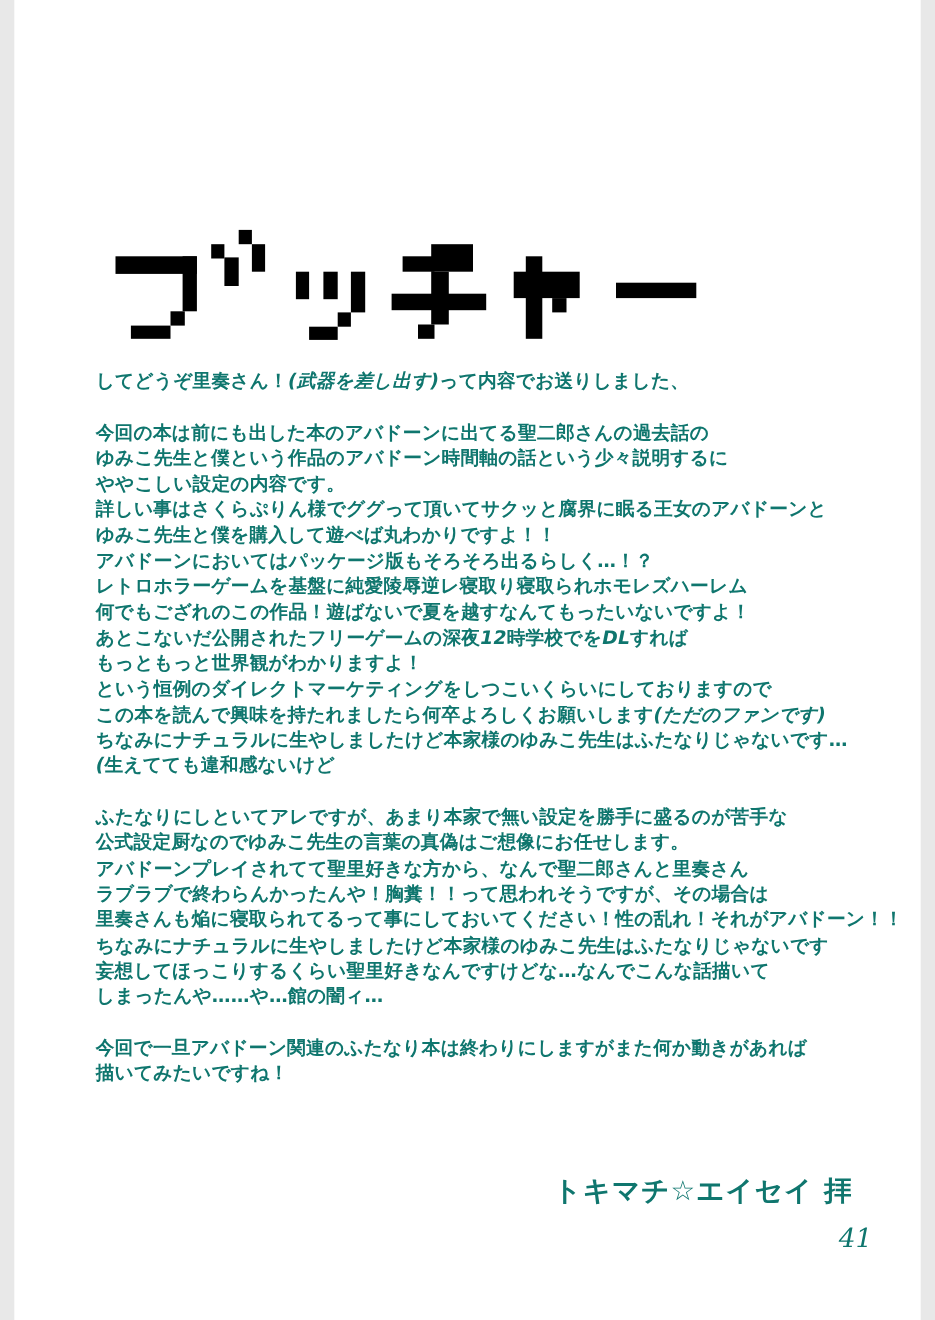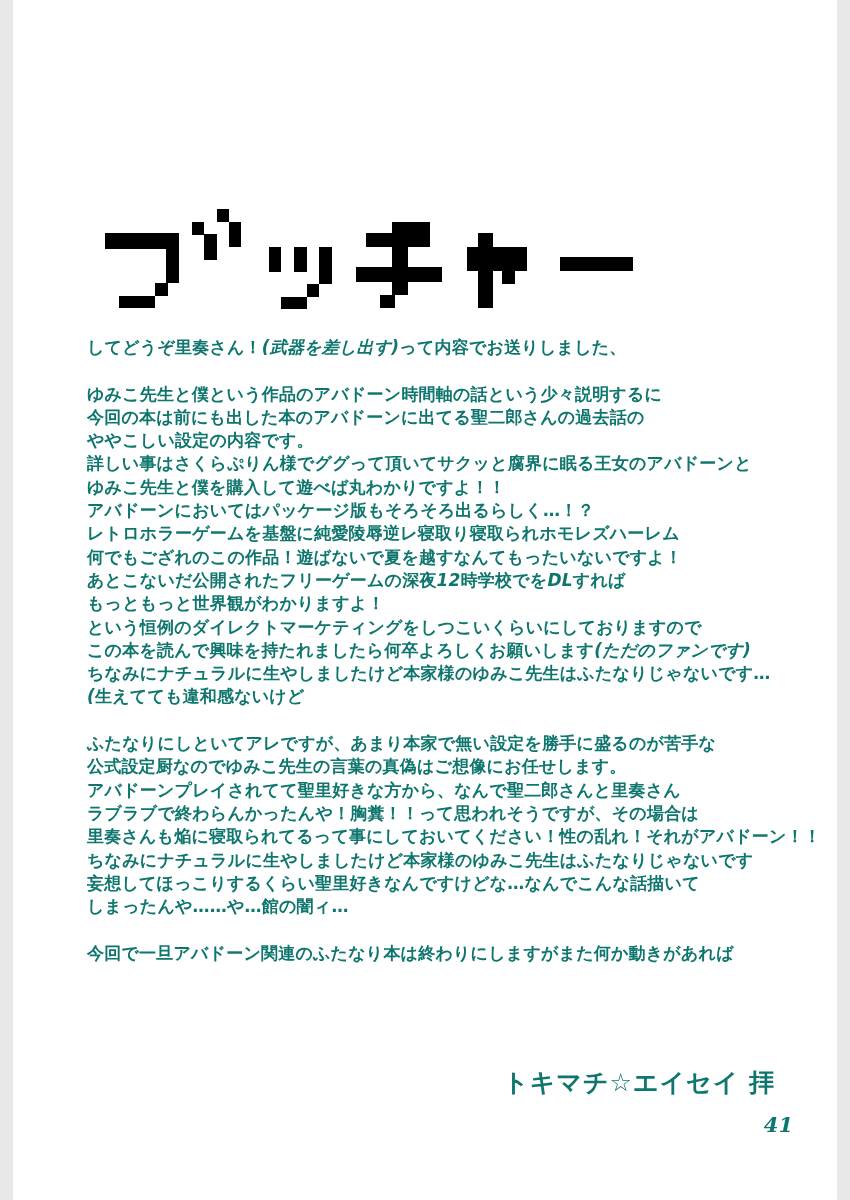--- a/index.html
+++ b/index.html
@@ -41,22 +41,22 @@
     font-size: 25px;
     font-weight: 700;
     letter-spacing: 1px;
   }
   .page-number {
     position: absolute;
     top: 1112px;
     right: 44px;
     font-family: "DejaVu Serif", serif;
     font-style: italic;
-    font-weight: 700;
-    font-size: 21px;
+    font-weight: 400;
+    font-size: 24px;
   }
 </style>
 </head>
 <body>
 
 <div class="page">
 
   <svg class="title-art" viewBox="0 0 545 110" role="img" aria-label="ブッチャー">
 
     <rect x="7" y="28" width="74" height="16"></rect>
@@ -85,22 +85,22 @@
     <rect x="404" y="66" width="13" height="13"></rect>
 
     <rect x="462" y="52" width="73" height="14"></rect>
   </svg>
 
   <div class="body-text">
       <div class="paragraph">
         <div class="line"><span>してどうぞ里奏さん！</span><span class="italic">(武器を差し出す)</span><span>って内容でお送りしました、</span></div>
       </div>
       <div class="paragraph">
+        <div class="line">今回の本は前にも出した本のアバドーンに出てる聖二郎さんの過去話の</div>
         <div class="line">ゆみこ先生と僕という作品のアバドーン時間軸の話という少々説明するに</div>
-        <div class="line">今回の本は前にも出した本のアバドーンに出てる聖二郎さんの過去話の</div>
         <div class="line">ややこしい設定の内容です。</div>
         <div class="line">詳しい事はさくらぷりん様でググって頂いてサクッと腐界に眠る王女のアバドーンと</div>
         <div class="line">ゆみこ先生と僕を購入して遊べば丸わかりですよ！！</div>
         <div class="line">アバドーンにおいてはパッケージ版もそろそろ出るらしく…！？</div>
         <div class="line">レトロホラーゲームを基盤に純愛陵辱逆レ寝取り寝取られホモレズハーレム</div>
         <div class="line">何でもござれのこの作品！遊ばないで夏を越すなんてもったいないですよ！</div>
         <div class="line"><span>あとこないだ公開されたフリーゲームの深夜</span><span class="italic">12</span><span>時学校でを</span><span class="italic">DL</span><span>すれば</span></div>
         <div class="line">もっともっと世界観がわかりますよ！</div>
         <div class="line">という恒例のダイレクトマーケティングをしつこいくらいにしておりますので</div>
         <div class="line"><span>この本を読んで興味を持たれましたら何卒よろしくお願いします</span><span class="italic">(ただのファンです)</span></div>
@@ -112,20 +112,21 @@
         <div class="line">公式設定厨なのでゆみこ先生の言葉の真偽はご想像にお任せします。</div>
         <div class="line">アバドーンプレイされてて聖里好きな方から、なんで聖二郎さんと里奏さん</div>
         <div class="line">ラブラブで終わらんかったんや！胸糞！！って思われそうですが、その場合は</div>
         <div class="line">里奏さんも焔に寝取られてるって事にしておいてください！性の乱れ！それがアバドーン！！</div>
         <div class="line">ちなみにナチュラルに生やしましたけど本家様のゆみこ先生はふたなりじゃないです</div>
         <div class="line">妄想してほっこりするくらい聖里好きなんですけどな…なんでこんな話描いて</div>
         <div class="line">しまったんや……や…館の闇ィ…</div>
       </div>
       <div class="paragraph">
         <div class="line">今回で一旦アバドーン関連のふたなり本は終わりにしますがまた何か動きがあれば</div>
+        <div class="line">描いてみたいですね！</div>
       </div>
     </div>
 
   <div class="signature">トキマチ☆エイセイ 拝</div>
 
   <div class="page-number">41</div>
 
 </div>
 
 </body></html>

